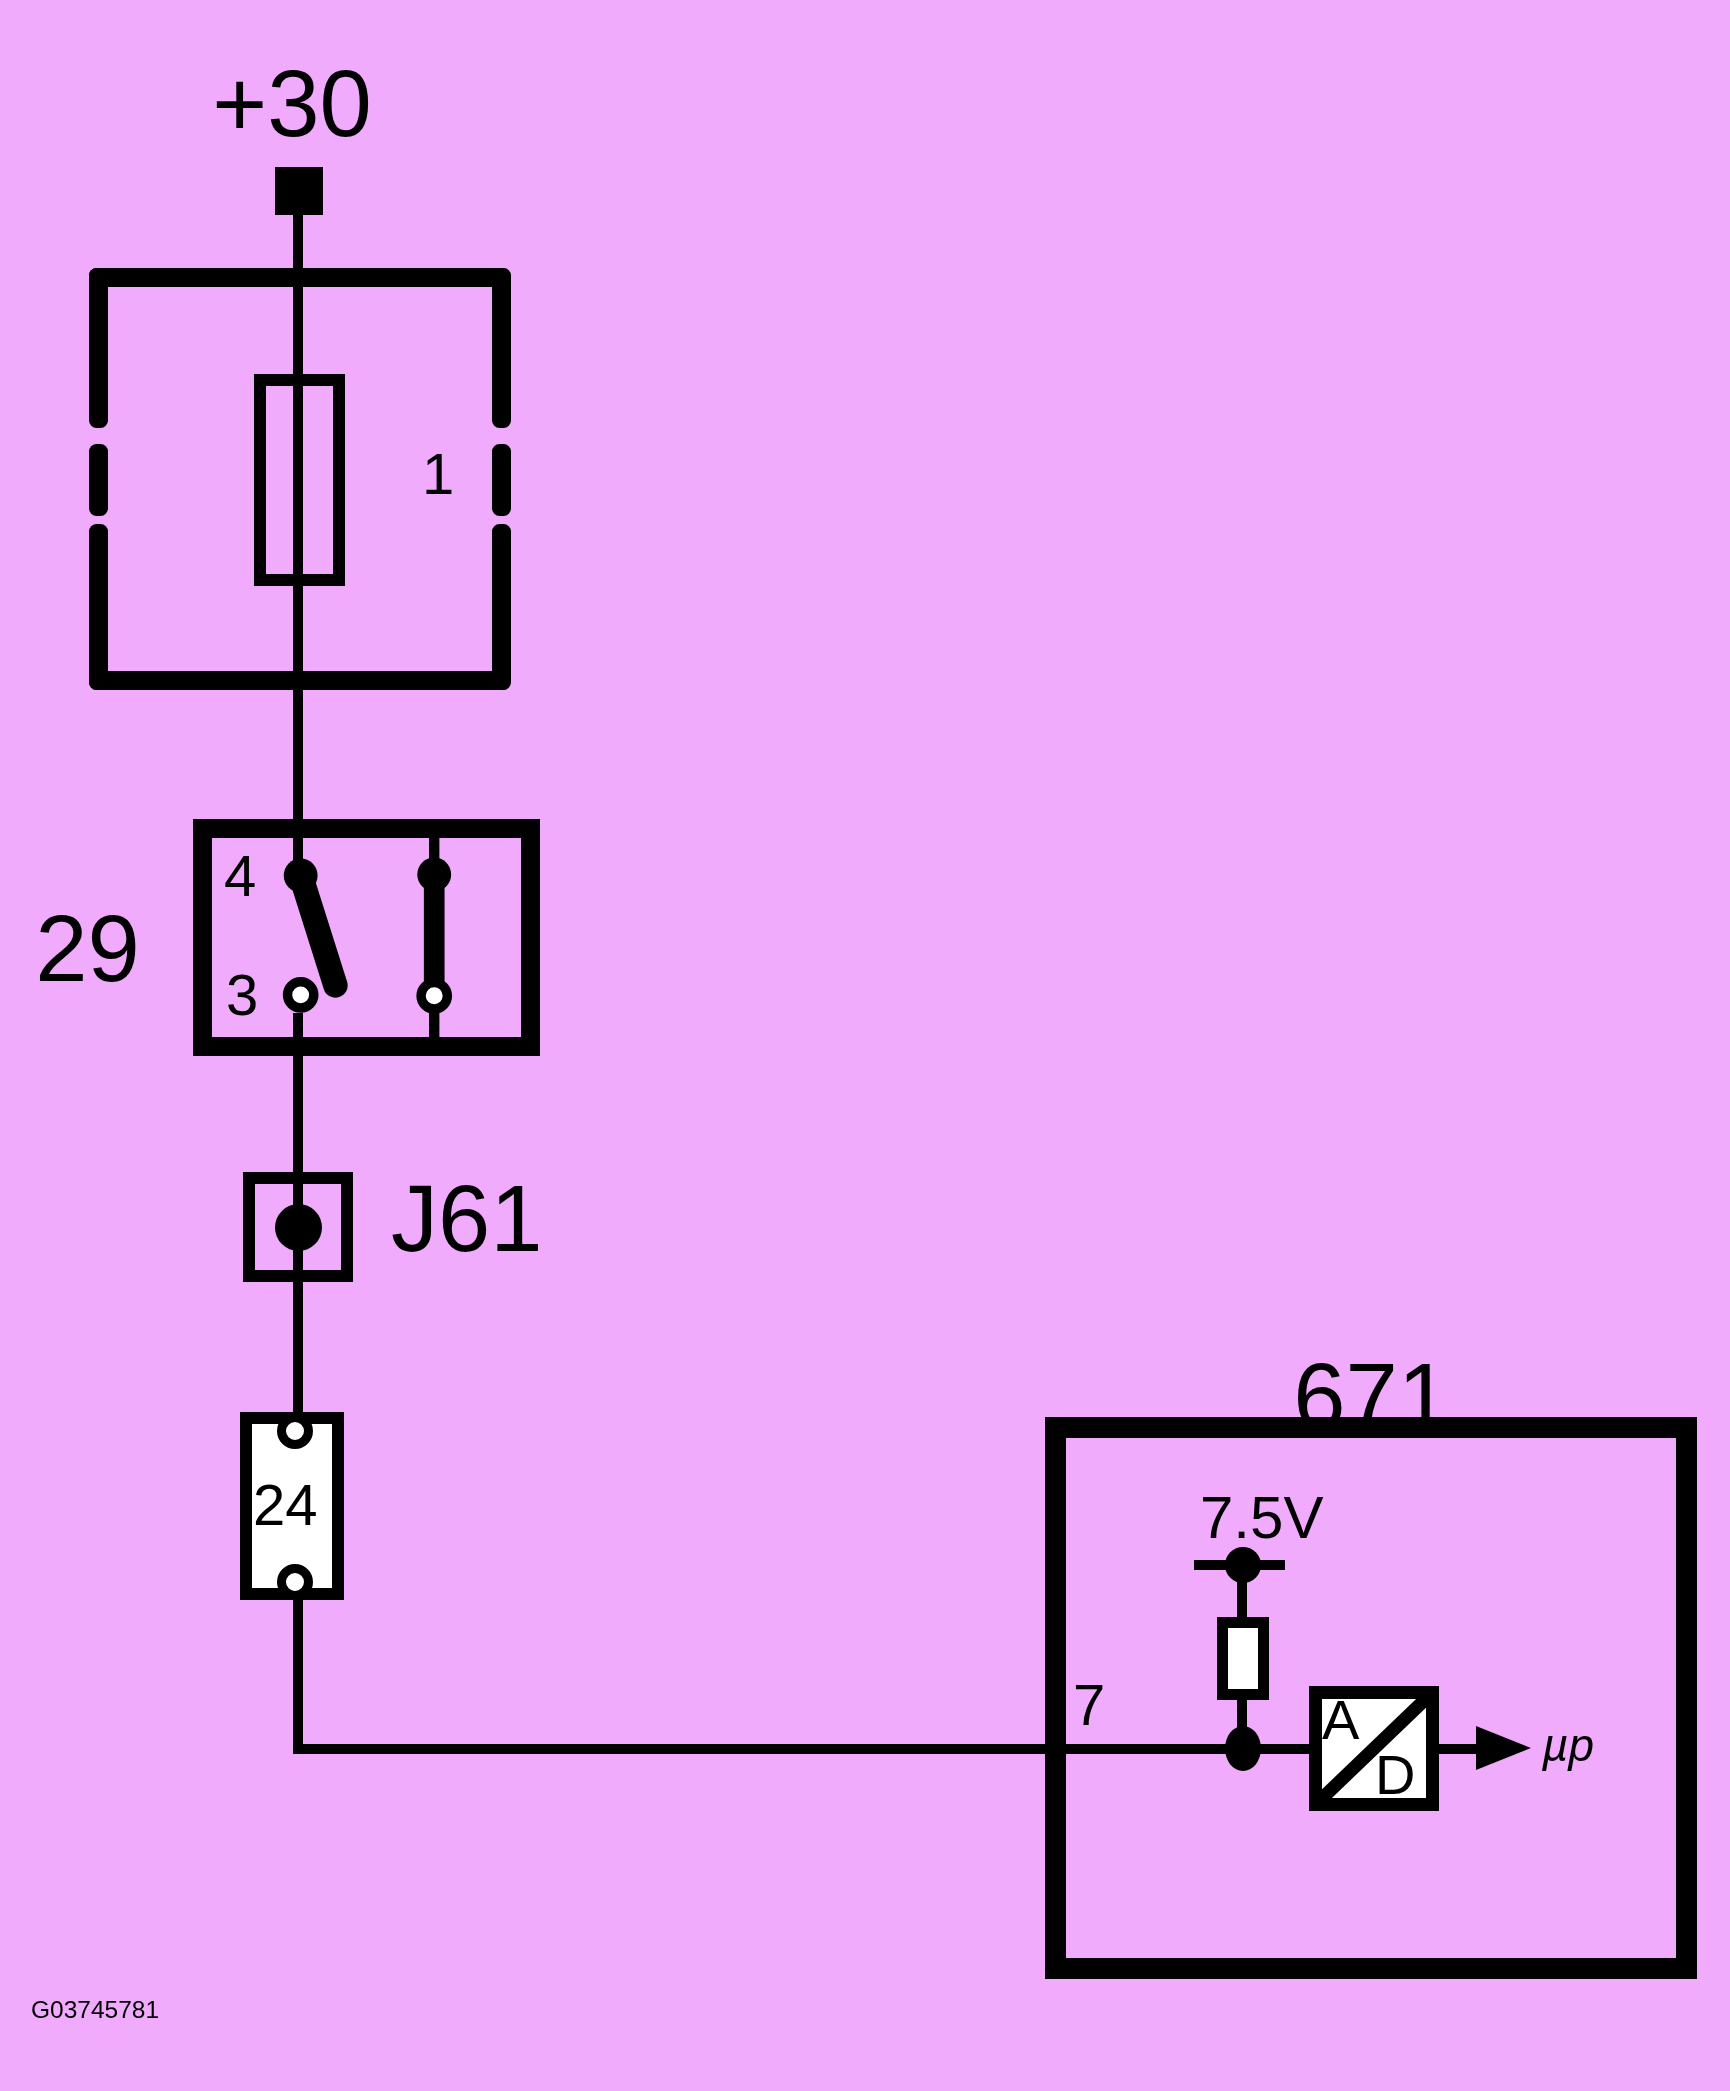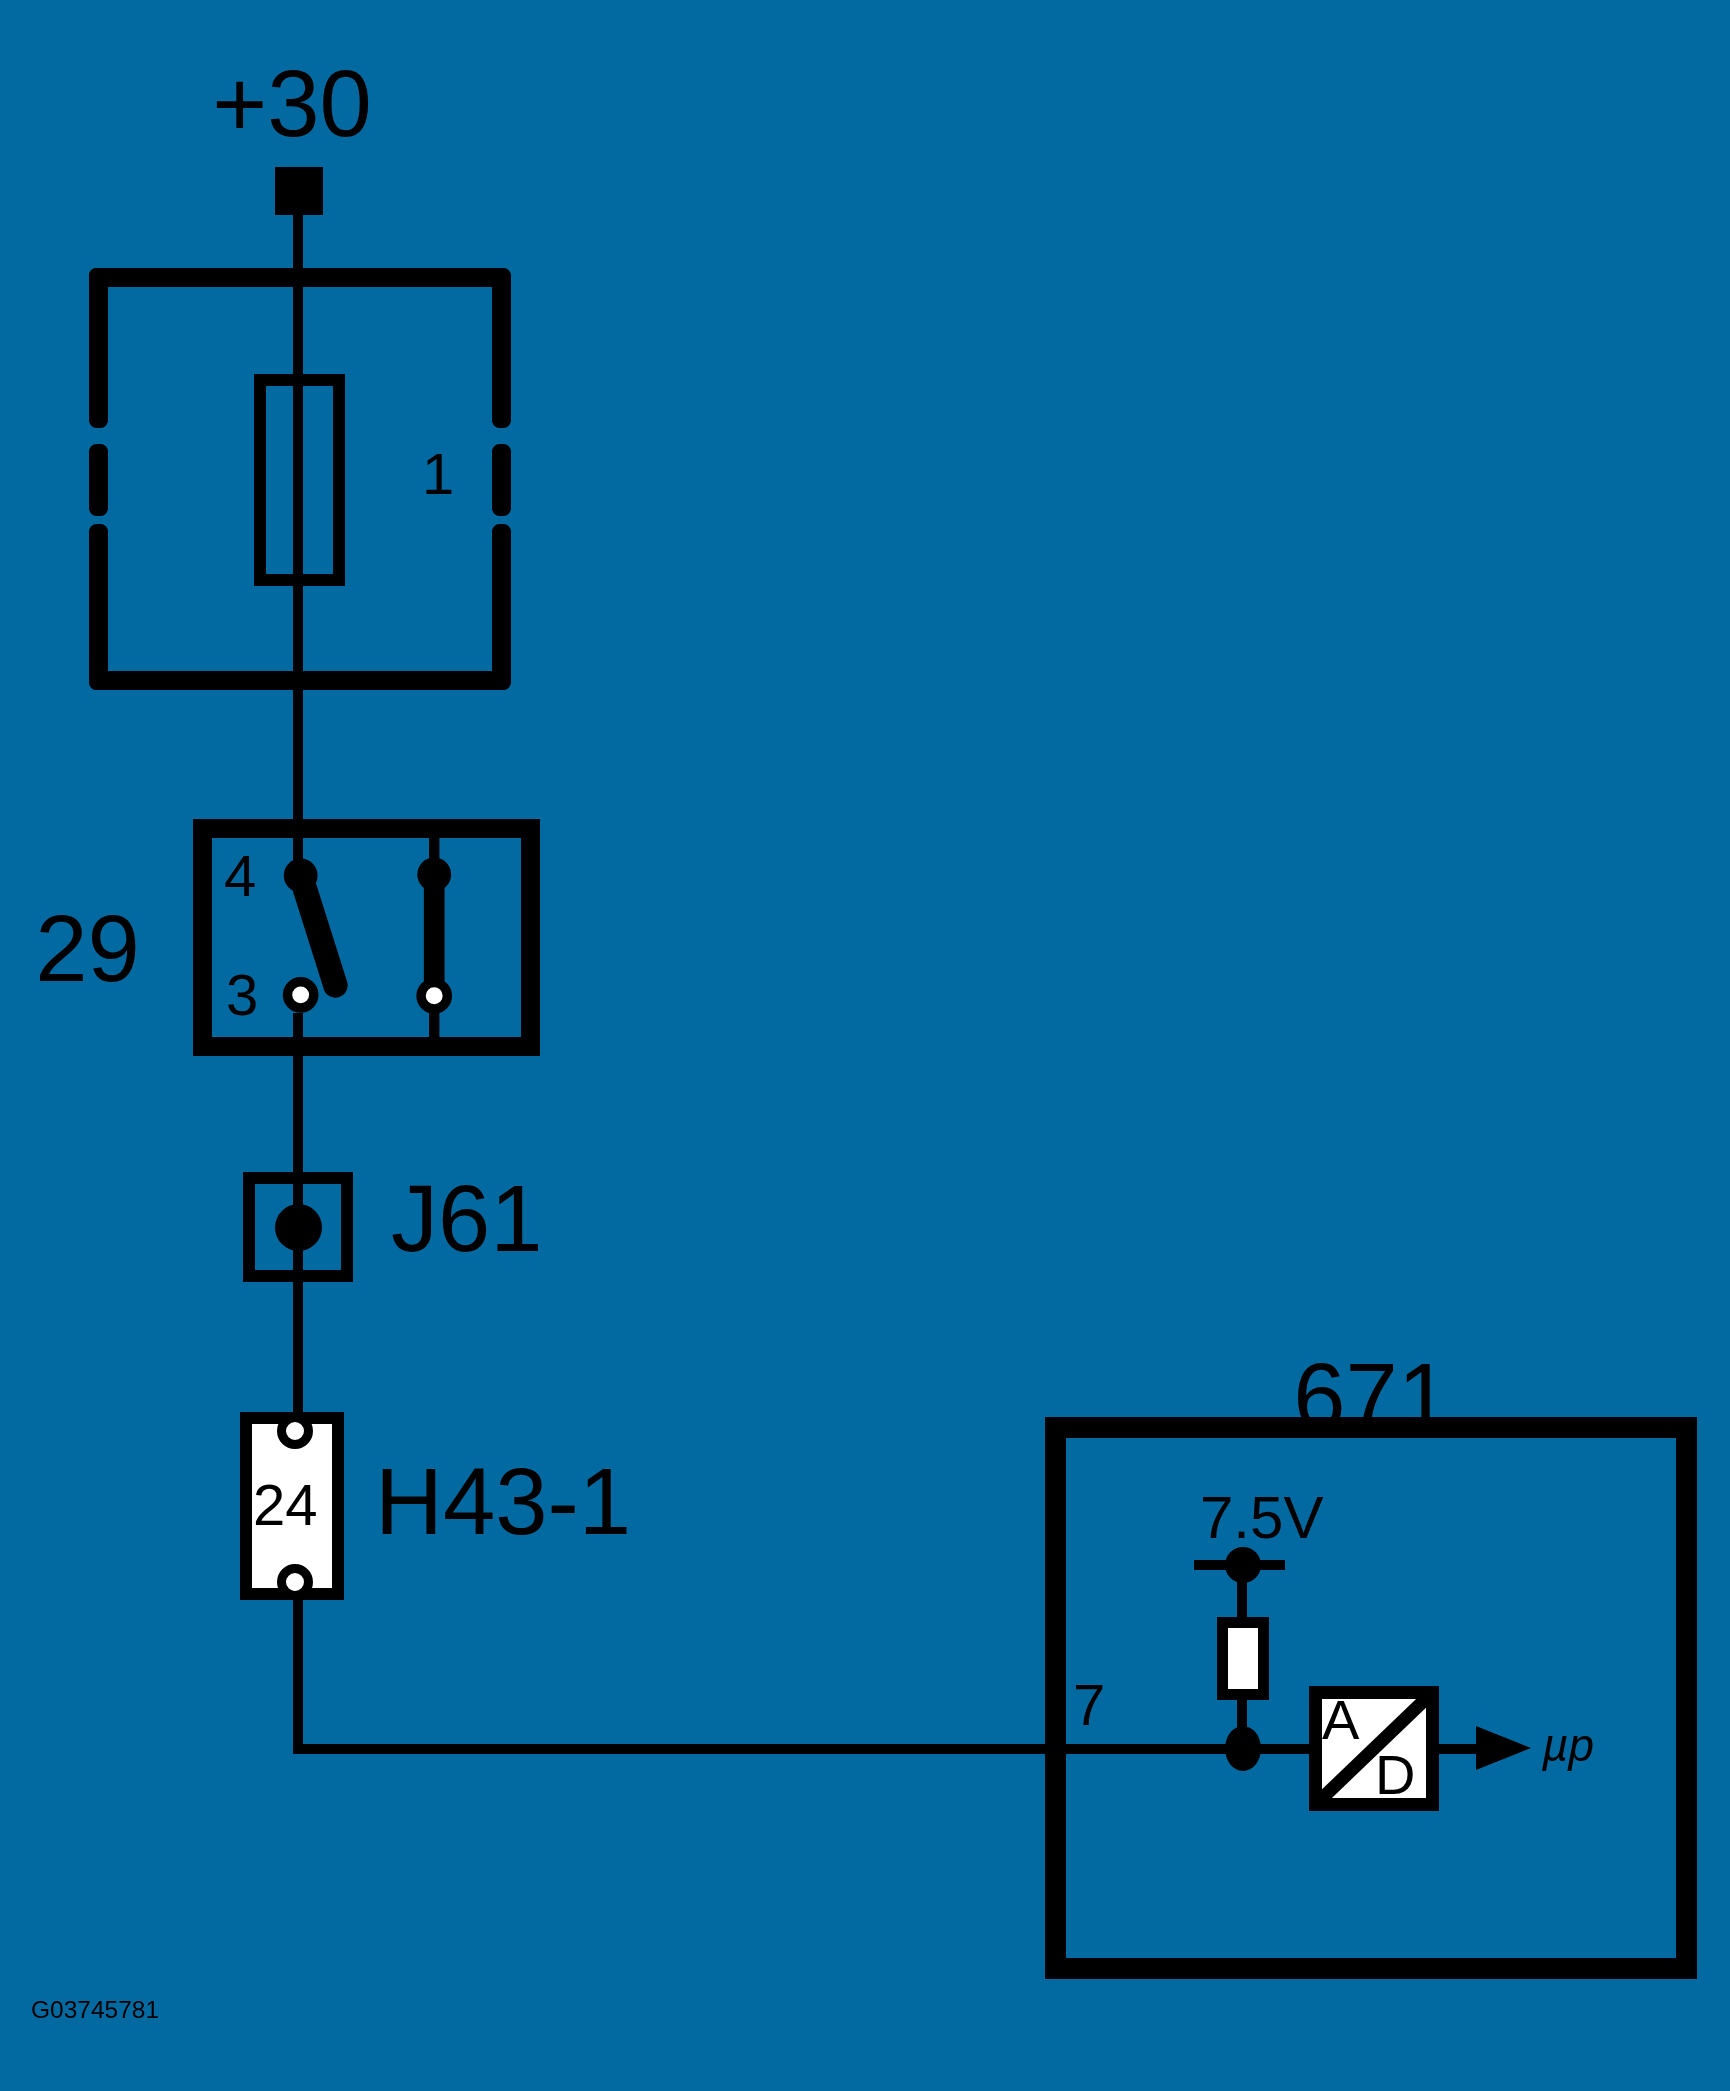--- a/index.html
+++ b/index.html
@@ -1,17 +1,17 @@
 <!DOCTYPE html>
 <html style="font-size:15px"><head>
 <meta charset="utf-8">
 <style>
   html,body{margin:0;padding:0;background:#ffffff;}
   #canvas{
-    position:relative;width:1731px;height:2091px;background:#0369a1;
+    position:relative;width:1731px;height:2091px;background:#f0abfc;
     font-family:"Liberation Sans","DejaVu Sans",sans-serif;color:#000;
     overflow:hidden;
   }
   .abs{position:absolute;}
   .wire{position:absolute;background:#000;}
   .label-big{position:absolute;font-size:94px;line-height:1;white-space:nowrap;}
   .label-pin{position:absolute;font-size:58px;line-height:1;white-space:nowrap;}
   .label-small{position:absolute;font-size:24.5px;line-height:1;white-space:nowrap;}
   .dash{position:absolute;background:#000;border-radius:7.5px;}
   .terminal{position:absolute;background:#000;}
@@ -62,21 +62,20 @@
   </svg>
 
   <div class="outline" style="left:243px;top:1172px;width:110px;height:110px;border-width:12.2px;"></div>
   <div class="dot" style="left:275px;top:1204px;width:47px;height:47px;"></div>
   <div class="label-big" style="left:391px;top:1172px;">J61</div>
 
   <div class="outline" style="left:240px;top:1412px;width:104px;height:188px;border-width:12.2px;background:#fff;"></div>
   <div class="ring" style="left:277px;top:1413px;width:36px;height:36px;"></div>
   <div class="ring" style="left:277px;top:1564px;width:36px;height:36px;"></div>
   <div class="label-pin" style="left:253px;top:1476px;">24</div>
-  <div class="label-big" style="left:375px;top:1455px;">H43-1</div>
 
   <div class="label-big" style="left:1271px;top:1350px;width:179px;text-align:right;">671</div>
   <div class="outline" style="left:1045px;top:1417px;width:652px;height:562px;border-width:21px;"></div>
   <div class="label-pin" style="left:1073px;top:1676px;">7</div>
 
   <div class="label-pin" style="left:1200px;top:1488px;font-size:60px;">7.5V</div>
   <div class="wire" style="left:1194px;top:1560px;width:91px;height:10.4px;"></div>
   <div class="dot" style="left:1225px;top:1547px;width:36px;height:36px;"></div>
   <div class="wire" style="left:1237px;top:1565px;width:10.4px;height:56px;"></div>
   <div class="outline" style="left:1217px;top:1617px;width:52px;height:83px;border-width:11.3px;background:#fff;"></div>

